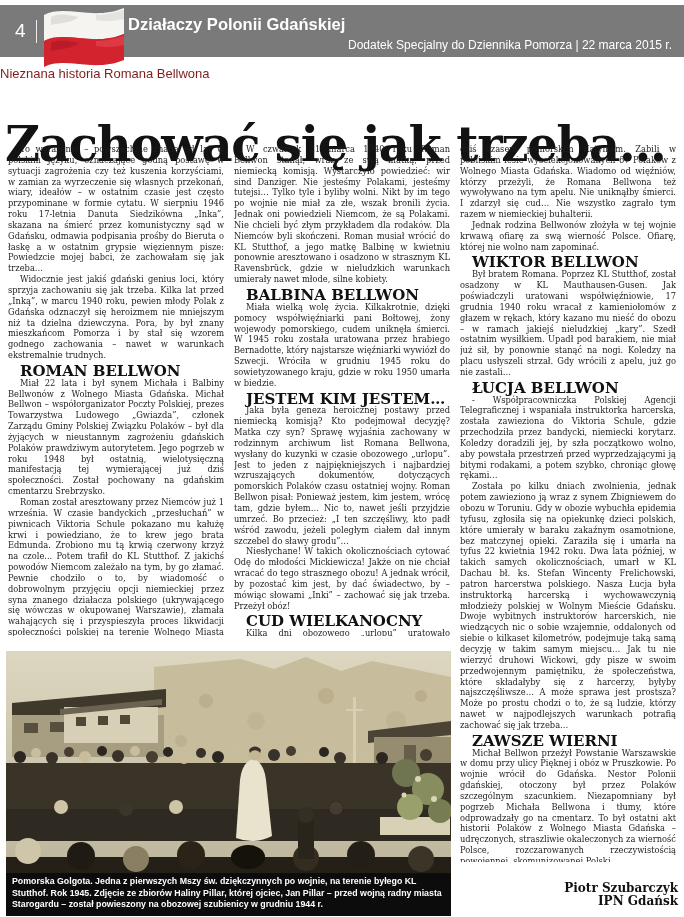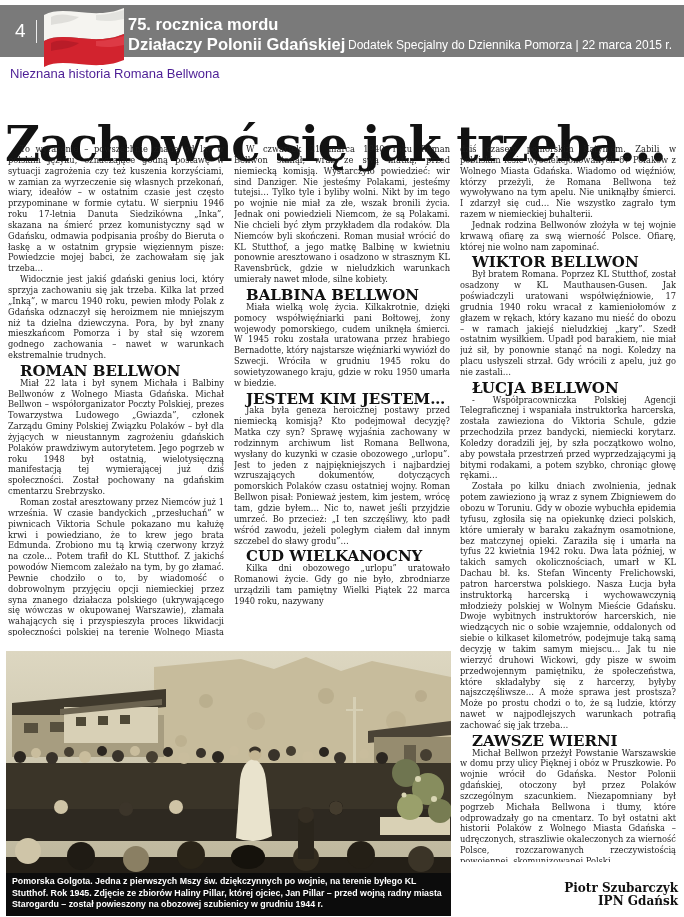--- a/index.html
+++ b/index.html
@@ -9,21 +9,21 @@
   .header-bar{position:absolute;left:0;top:5px;width:684px;height:52px;background:#7a7a7a;}
   .page-num{position:absolute;left:15px;top:15px;color:#fff;
             font-family:"Liberation Sans",sans-serif;font-size:19px;}
   .head-vline{position:absolute;left:36px;top:15px;width:1px;height:23px;background:#ececec;}
   .flag-wrap{position:absolute;left:41px;top:3px;width:86px;height:70px;}
   .ed-title{position:absolute;left:128px;top:10px;color:#fff;white-space:nowrap;
             font-family:"Liberation Sans",sans-serif;font-weight:bold;font-size:16.5px;line-height:19.5px;}
   .dateline{position:absolute;right:12px;top:33px;color:#fff;white-space:nowrap;
             font-family:"Liberation Sans",sans-serif;font-size:12px;}
   
-  .kicker{position:absolute;left:10px;top:66px;color:#4c1d95;
+  .kicker{position:absolute;left:0;top:66px;color:#7f1d1d;
           font-family:"Liberation Sans",sans-serif;font-size:13px;}
   .headline{position:absolute;left:5px;top:84px;width:678px;color:#121212;white-space:nowrap;
             font-family:"DejaVu Serif",serif;font-weight:bold;font-size:48px;letter-spacing:-1.2px;}
   
   .col{position:absolute;top:144px;width:216px;font-size:8.3px;line-height:10.85px;
        text-align:justify;color:#1d1d1d;overflow:hidden;}
   #col1{left:8px;height:492px;}
   #col2{left:234px;height:492px;}
   #col3{left:460px;height:718px;}
   .para{margin:0;text-indent:12px;}
@@ -41,21 +41,20 @@
 </style>
 </head>
 <body>
 
 <div class="page">
 
   <div class="header-bar">
     <div class="page-num">4</div>
     <div class="head-vline"></div>
     <div class="ed-title">
-      <div>75. rocznica mordu</div>
       <div>Działaczy Polonii Gdańskiej</div>
     </div>
     <div class="dateline">Dodatek Specjalny do Dziennika Pomorza | 22 marca 2015 r.</div>
   </div>
   <div class="flag-wrap">
     <svg width="86" height="70" viewBox="0 0 86 70" aria-hidden="true">
       <path d="M3,12 C24,1 52,18 83,5 L83,31 C52,44 24,27 3,38 Z" fill="#f5f4f0"></path>
       <path d="M10,14 C20,9 30,13 38,14 C30,20 18,20 10,22 Z" fill="#d9d8d4" opacity="0.8"></path>
       <path d="M55,12 C66,12 74,9 83,7 L83,16 C74,18 64,19 55,17 Z" fill="#dcdbd7" opacity="0.7"></path>
       <path d="M3,38 C24,27 52,44 83,31 L83,57 C52,70 24,53 3,64 Z" fill="#d2232e"></path>
@@ -73,20 +72,21 @@
       <h3 class="subhead">ROMAN BELLWON</h3>
       <p class="para">Miał 22 lata i był synem Michała i Balbiny Bellwonów z Wolnego Miasta Gdańska. Michał Bellwon – współorganizator Poczty Polskiej, prezes Towarzystwa Ludowego „Gwiazda”, członek Zarządu Gminy Polskiej Związku Polaków – był dla żyjących w nieustannym zagrożeniu gdańskich Polaków prawdziwym autorytetem. Jego pogrzeb w roku 1948 był ostatnią, wielotysięczną manifestacją tej wymierającej już dziś społeczności. Został pochowany na gdańskim cmentarzu Srebrzysko.</p>
       <p class="para">Roman został aresztowany przez Niemców już 1 września. W czasie bandyckich „przesłuchań” w piwnicach Viktoria Schule pokazano mu kałużę krwi i powiedziano, że to krew jego brata Edmunda. Zrobiono mu tą krwią czerwony krzyż na czole... Potem trafił do KL Stutthof. Z jakichś powodów Niemcom zależało na tym, by go złamać. Pewnie chodziło o to, by wiadomość o dobrowolnym przyjęciu opcji niemieckiej przez syna znanego działacza polskiego (ukrywającego się wówczas w okupowanej Warszawie), złamała wahających się i przyspieszyła proces likwidacji społeczności polskiej na terenie Wolnego Miasta (stanowili tam 9% ogółu ludności) i całego okręgu Rzeszy Danzig-Westpreussen. Roman Bellwon dostał kilkudniową przepustkę z KL Stutthof na przemyślenie sprawy. Powiedziano mu wprost, że pozostanie przy opcji polskiej oznacza powrót do obozu.</p>
     </div>
   <div class="col" id="col2">
       <p class="para">W czwartek 21 marca 1940 roku Roman Bellwon stanął, wraz ze swą matką, przed niemiecką komisją. Wystarczyło powiedzieć: wir sind Danziger. Nie jesteśmy Polakami, jesteśmy tutejsi… Tylko tyle i byliby wolni. Nikt by im tego po wojnie nie miał za złe, wszak bronili życia. Jednak oni powiedzieli Niemcom, że są Polakami. Nie chcieli być złym przykładem dla rodaków. Dla Niemców byli skończeni. Roman musiał wrócić do KL Stutthof, a jego matkę Balbinę w kwietniu ponownie aresztowano i osadzono w strasznym KL Ravensbrück, gdzie w nieludzkich warunkach umierały nawet młode, silne kobiety.</p>
       <h3 class="subhead">BALBINA BELLWON</h3>
       <p class="para">Miała wielką wolę życia. Kilkakrotnie, dzięki pomocy współwięźniarki pani Bołtowej, żony wojewody pomorskiego, cudem uniknęła śmierci. W 1945 roku została uratowana przez hrabiego Bernadotte, który najstarsze więźniarki wywiózł do Szwecji. Wróciła w grudniu 1945 roku do sowietyzowanego kraju, gdzie w roku 1950 umarła w biedzie.</p>
       <h3 class="subhead">JESTEM KIM JESTEM…</h3>
       <p class="para">Jaka była geneza heroicznej postawy przed niemiecką komisją? Kto podejmował decyzję? Matka czy syn? Sprawę wyjaśnia zachowany w rodzinnym archiwum list Romana Bellwona, wysłany do kuzynki w czasie obozowego „urlopu”. Jest to jeden z najpiękniejszych i najbardziej wzruszających dokumentów, dotyczących pomorskich Polaków czasu ostatniej wojny. Roman Bellwon pisał: Ponieważ jestem, kim jestem, wrócę tam, gdzie byłem… Nic to, nawet jeśli przyjdzie umrzeć. Bo przecież: „I ten szczęśliwy, kto padł wśród zawodu, jeżeli poległym ciałem dał innym szczebel do sławy grodu”…</p>
+      <p class="para">Niesłychane! W takich okolicznościach cytować Odę do młodości Mickiewicza! Jakże on nie chciał wracać do tego strasznego obozu! A jednak wrócił, by pozostać kim jest, by dać świadectwo, by – mówiąc słowami „Inki” – zachować się jak trzeba. Przeżył obóz!</p>
       <h3 class="subhead">CUD WIELKANOCNY</h3>
       <p class="para">Kilka dni obozowego „urlopu” uratowało Romanowi życie. Gdy go nie było, zbrodniarze urządzili tam pamiętny Wielki Piątek 22 marca 1940 roku, nazywany</p>
     </div>
   <div class="col" id="col3">
       <p class="para noindent">dziś czasem pomorskim Katyniem. Zabili w pobliskim lesie wyselekcjonowanych 67 Polaków z Wolnego Miasta Gdańska. Wiadomo od więźniów, którzy przeżyli, że Romana Bellwona też wywoływano na tym apelu. Nie uniknąłby śmierci. I zdarzył się cud… Nie wszystko zagrało tym razem w niemieckiej buhalterii.</p>
       <p class="para">Jednak rodzina Bellwonów złożyła w tej wojnie krwawą ofiarę za swą wierność Polsce. Ofiarę, której nie wolno nam zapominać.</p>
       <h3 class="subhead">WIKTOR BELLWON</h3>
       <p class="para">Był bratem Romana. Poprzez KL Stutthof, został osadzony w KL Mauthausen-Gusen. Jak poświadczyli uratowani współwięźniowie, 17 grudnia 1940 roku wracał z kamieniołomów z głazem w rękach, który kazano mu nieść do obozu – w ramach jakiejś nieludzkiej „kary”. Szedł ostatnim wysiłkiem. Upadł pod barakiem, nie miał już sił, by ponownie stanąć na nogi. Koledzy na placu usłyszeli strzał. Gdy wrócili z apelu, już go nie zastali…</p>
       <h3 class="subhead">ŁUCJA BELLWON</h3>
       <p class="para">- Współpracowniczka Polskiej Agencji Telegraficznej i wspaniała instruktorka harcerska, została zawieziona do Viktoria Schule, gdzie przechodziła przez bandycki, niemiecki korytarz. Koledzy doradzili jej, by szła początkowo wolno, aby powstała przestrzeń przed wyprzedzającymi ją bitymi rodakami, a potem szybko, chroniąc głowę rękami…</p>

